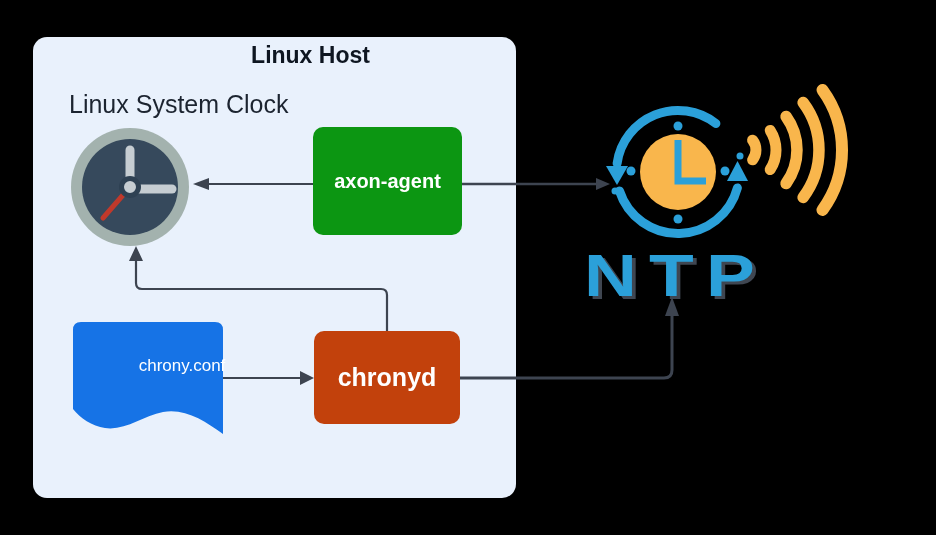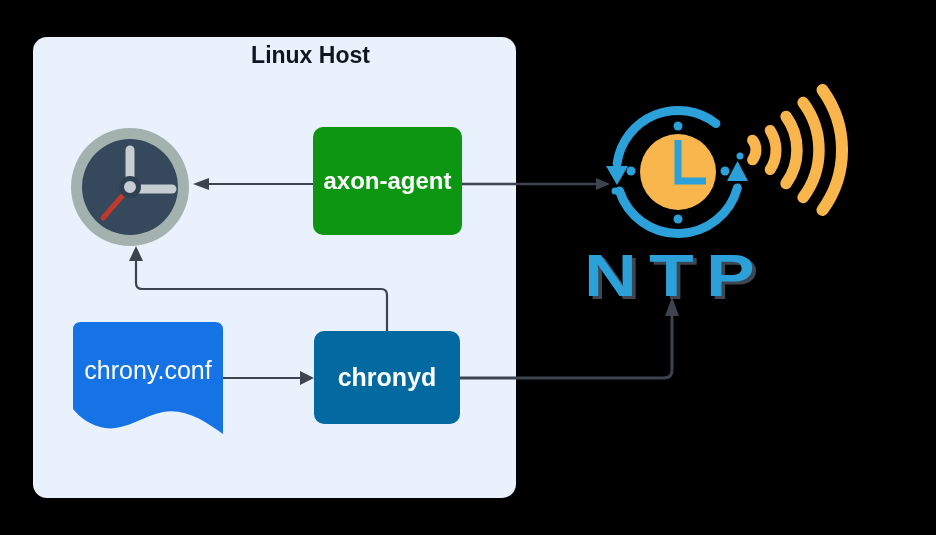--- a/index.html
+++ b/index.html
@@ -17,25 +17,25 @@
   }
   .clock-label {
     position:absolute; left:69px; top:90px;
     font-size:25px; font-weight:400; color:#1c2430;
   }
   .svg-layer { position:absolute; left:0; top:0; }
   .node {
     position:absolute; display:flex; align-items:center; justify-content:center;
     color:#ffffff; font-weight:bold;
   }
-  .node-axon   { left:313px; top:127px; width:149px; height:108px; background:#0c9612; border-radius:10px; font-size:24px; }
-  .node-chronyd{ left:314px; top:331px; width:146px; height:93px;  background:#0369a1; border-radius:10px; font-size:25px; }
+  .node-axon   { left:313px; top:127px; width:149px; height:108px; background:#0c9612; border-radius:10px; font-size:20px; }
+  .node-chronyd{ left:314px; top:331px; width:146px; height:93px;  background:#c2410c; border-radius:10px; font-size:25px; }
   .doc-label {
     position:absolute; left:73px; top:356px; width:150px; text-align:center;
-    color:#ffffff; font-size:25px; font-weight:400;
+    color:#ffffff; font-size:17px; font-weight:400;padding-left:34px;
   }
   .ntp-word {
     position:absolute; left:584px; top:250px;
     font-size:60px; line-height:52px; font-weight:bold; color:#2ba0d9;
     letter-spacing:10px; transform:scaleX(1.22); transform-origin:left top;
     text-shadow:3px 3px 0 #3f4651;
   }
 </style>
 </head>
 <body>
@@ -108,20 +108,21 @@
     <g stroke="#f9b64c" fill="none" stroke-linecap="round">
       <path d="M752.6,140.2 A16,16 0 0 1 752.6,159.8" stroke-width="11"></path>
       <path d="M770.2,130.4 A36,36 0 0 1 770.2,169.6" stroke-width="11"></path>
       <path d="M786.1,116.5 A57,57 0 0 1 786.1,183.5" stroke-width="11.5"></path>
       <path d="M803.1,102.5 A79,79 0 0 1 803.1,197.5" stroke-width="11.5"></path>
       <path d="M822.5,90 A102,102 0 0 1 822.5,210" stroke-width="12"></path>
     </g>
   </svg>
 
   <div class="host-title">Linux Host</div>
+  <div class="clock-label">Linux System Clock</div>
 
   <div class="node node-axon">
     <span>axon-agent</span>
   </div>
 
   <div class="node node-chronyd">
     <span>chronyd</span>
   </div>
 
   <div class="doc-label">chrony.conf</div>

